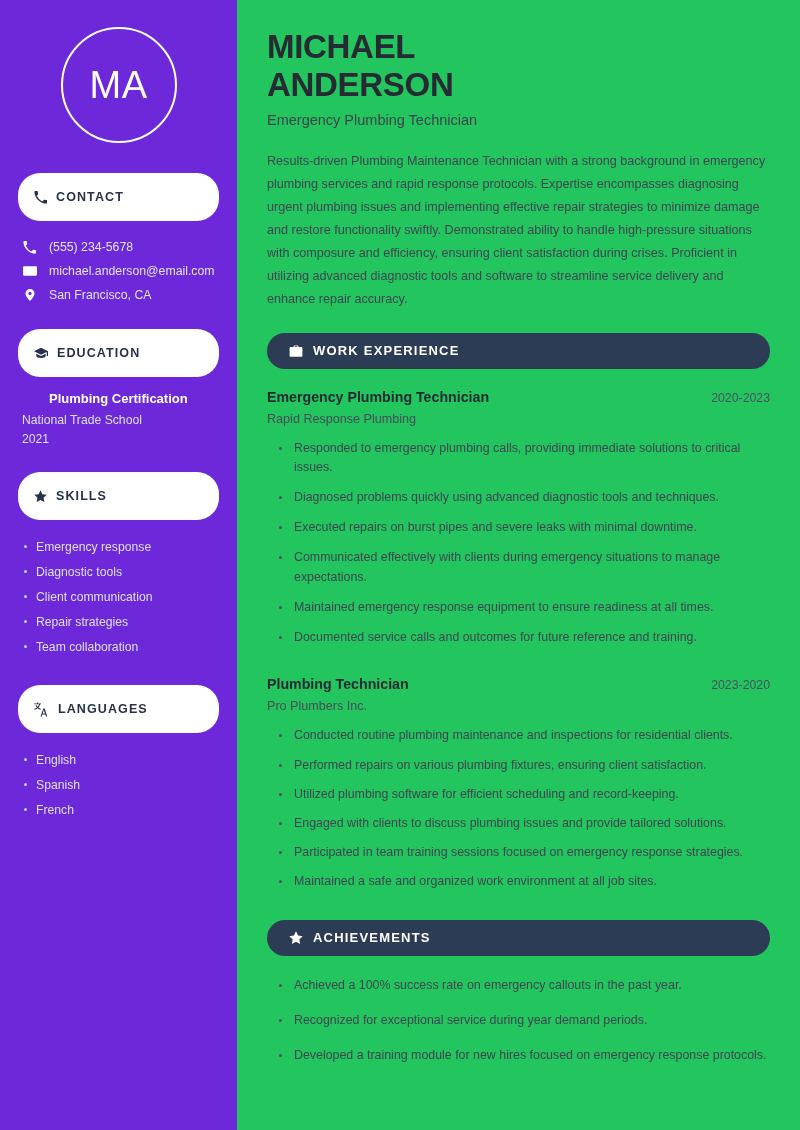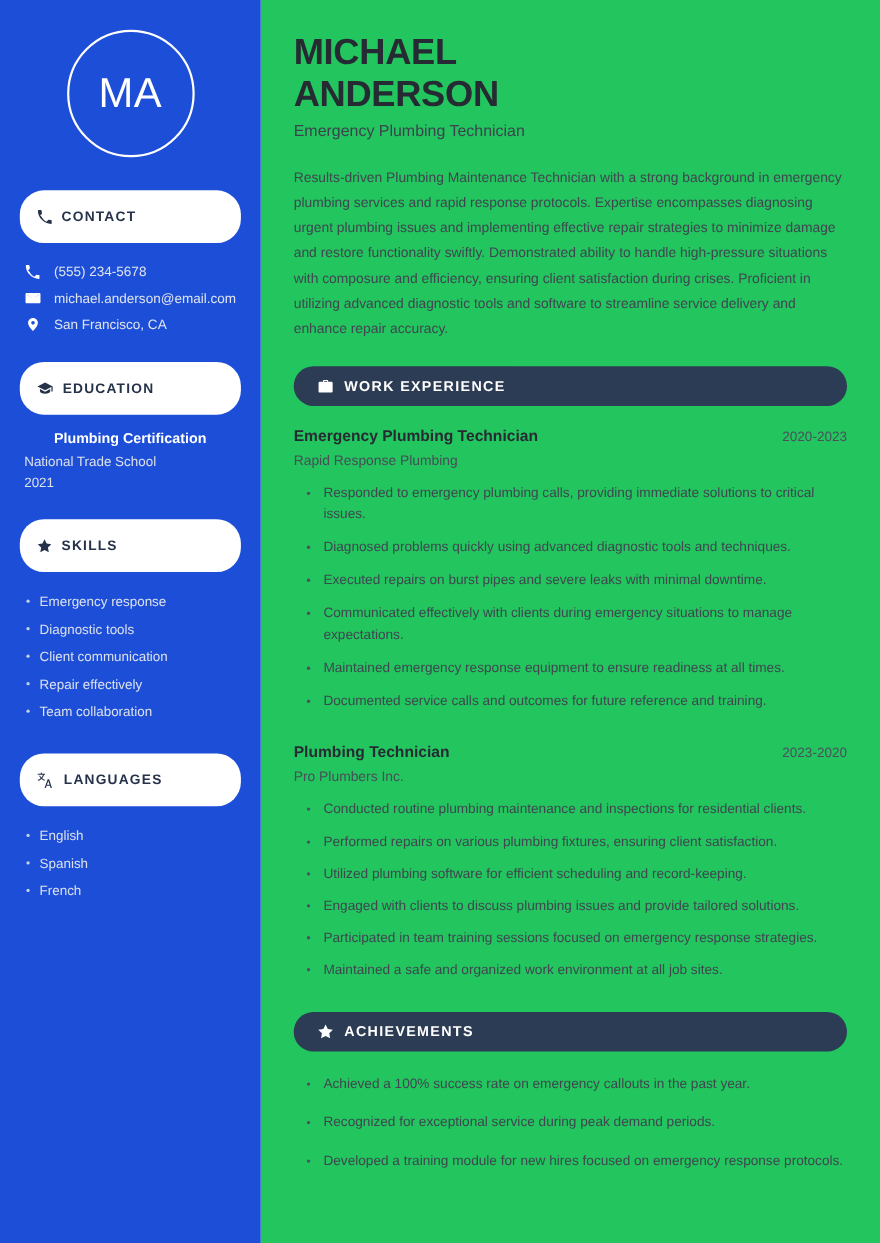--- a/index.html
+++ b/index.html
@@ -14,21 +14,21 @@
     background: #f7f7f7;
     display: flex;
     overflow: hidden;
   }
 
   
   .sidebar {
     width: 237px;
     min-width: 237px;
     height: 1130px;
-    background: #1d4ed8;
+    background: #6d28d9;
     padding: 0 18px;
     position: relative;
   }
 
   .avatar-wrap {
     display: flex;
     justify-content: center;
     padding-top: 27px;
     padding-bottom: 30px;
   }
@@ -271,21 +271,21 @@
       <svg width="13" height="13" viewBox="0 0 24 24" fill="currentColor">
           <path d="M12 .6l3.5 7.1 7.9 1.1-5.7 5.6 1.4 7.8L12 18.5l-7.1 3.7 1.4-7.8L.6 8.8l7.9-1.1z"></path>
         </svg>
     </span>
     <span class="pill-label">SKILLS</span>
   </div>
   <ul class="side-list">
     <li>Emergency response</li>
     <li>Diagnostic tools</li>
     <li>Client communication</li>
-    <li>Repair effectively</li>
+    <li>Repair strategies</li>
     <li>Team collaboration</li>
   </ul>
 
   <div class="pill">
     <span class="icn">
       <svg width="15" height="15" viewBox="0 0 24 24" fill="currentColor">
           <path d="M11.2 2.2H6.5V.6H4.9v1.6H.2v1.5h7.9c-.4 1.5-1.2 2.9-2.3 4-.7-.7-1.3-1.5-1.8-2.4H2.4c.6 1.3 1.4 2.5 2.4 3.5-1.2 1-2.7 1.8-4.3 2.2l.4 1.5c1.9-.5 3.6-1.4 5-2.7 1.3 1.2 2.9 2.1 4.6 2.6l.4-1.5c-1.4-.4-2.7-1.1-3.9-2.1 1.4-1.5 2.4-3.3 2.8-5.1h1.4V2.2h-.1z"></path>
           <path d="M17.1 10.3h-2.2L10.4 23h1.9l1.1-3.2h4.8l1.1 3.2h1.9l-4.1-12.7zm-3.2 7.9 1.9-5.5 1.9 5.5h-3.8z"></path>
         </svg>
     </span>
@@ -354,18 +354,18 @@
     <div class="section-bar">
       <span class="icn">
         <svg width="14" height="14" viewBox="0 0 24 24" fill="currentColor">
             <path d="M12 .6l3.5 7.1 7.9 1.1-5.7 5.6 1.4 7.8L12 18.5l-7.1 3.7 1.4-7.8L.6 8.8l7.9-1.1z"></path>
           </svg>
       </span>
       <span class="bar-label">ACHIEVEMENTS</span>
     </div>
     <ul class="bullets ach-list">
       <li>Achieved a 100% success rate on emergency callouts in the past year.</li>
-      <li>Recognized for exceptional service during peak demand periods.</li>
+      <li>Recognized for exceptional service during year demand periods.</li>
       <li>Developed a training module for new hires focused on emergency response protocols.</li>
     </ul>
   </div>
 
 </main>
 
 </body></html>

